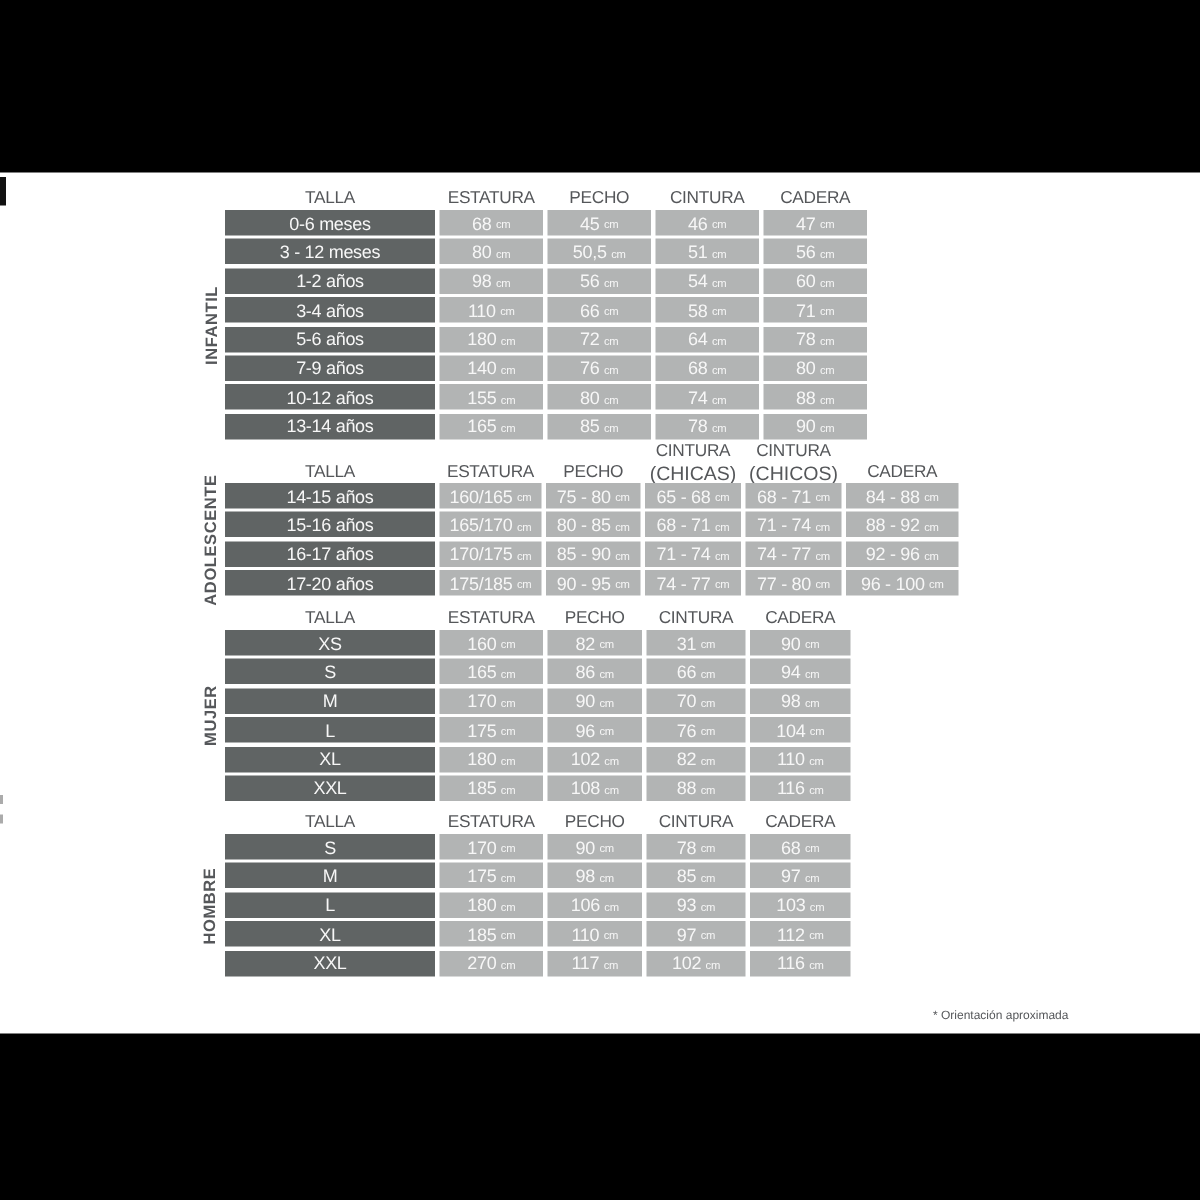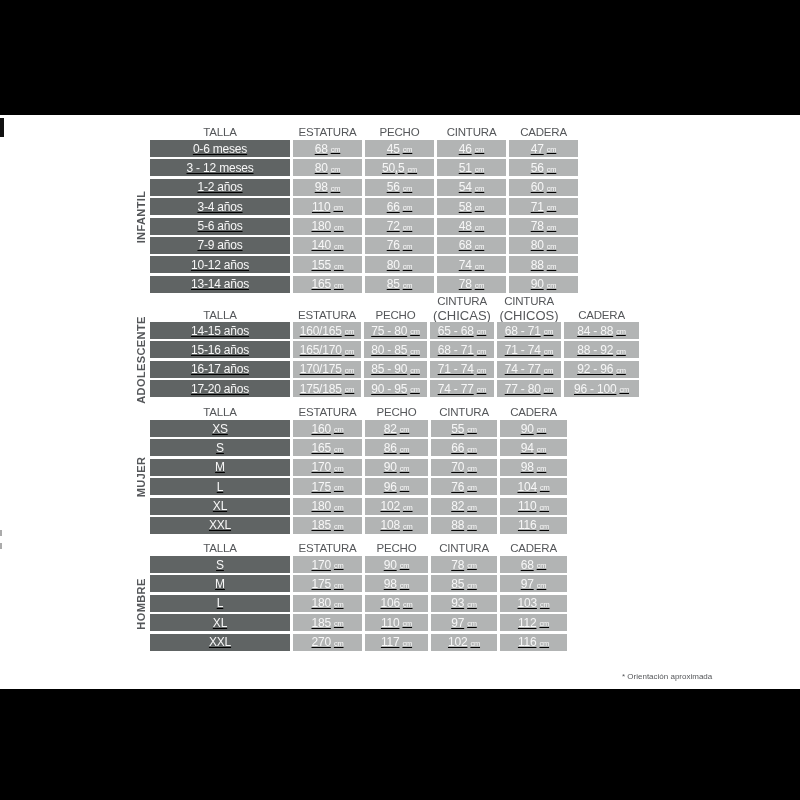--- a/index.html
+++ b/index.html
@@ -30,21 +30,21 @@
 
   .head{margin-bottom:2px;}
   #sec-infantil .head{height:18px;}
   #sec-adolescente .head{height:24px;}
   #sec-mujer .head,#sec-hombre .head{height:16px;}
   .hcell{display:flex;flex-direction:column;justify-content:flex-end;align-items:center;
          color:var(--header-text,#55575a);}
   .hmain{font-size:11.5px;letter-spacing:-0.2px;line-height:1;}
   .hsub{font-size:13px;line-height:1;margin-top:1px;}
 
-  .rows{row-gap:2.4px;text-decoration:underline;}
+  .rows{row-gap:2.4px;}
   .cell{height:17px;display:flex;align-items:center;justify-content:center;line-height:1;}
   .cell.talla{background:var(--dark-cell,#606464);color:var(--cell-text,#f5f5f5);font-size:12px;letter-spacing:-0.2px;}
   .cell.val{background:var(--light-cell,#b2b4b4);color:var(--cell-text,#f5f5f5);font-size:12px;letter-spacing:-0.2px;}
   .unit{font-size:7.5px;margin-left:3px;margin-top:3px;}
 
   .vlabel{position:absolute;left:-17px;width:16px;display:flex;align-items:center;justify-content:center;}
   #sec-infantil .vlabel{top:20px;height:153px;}
   #sec-adolescente .vlabel{top:26px;height:76px;}
   #sec-mujer .vlabel{top:18px;height:114px;}
   #sec-hombre .vlabel{top:18px;height:95px;}
@@ -157,21 +157,21 @@
           <div class="cell talla">5-6 años</div>
           <div class="cell val">
             <span class="num">180</span>
             <span class="unit">cm</span>
           </div>
           <div class="cell val">
             <span class="num">72</span>
             <span class="unit">cm</span>
           </div>
           <div class="cell val">
-            <span class="num">48</span>
+            <span class="num">64</span>
             <span class="unit">cm</span>
           </div>
           <div class="cell val">
             <span class="num">78</span>
             <span class="unit">cm</span>
           </div>
           <div class="cell talla">7-9 años</div>
           <div class="cell val">
             <span class="num">140</span>
             <span class="unit">cm</span>
@@ -362,21 +362,21 @@
           <div class="cell talla">XS</div>
           <div class="cell val">
             <span class="num">160</span>
             <span class="unit">cm</span>
           </div>
           <div class="cell val">
             <span class="num">82</span>
             <span class="unit">cm</span>
           </div>
           <div class="cell val">
-            <span class="num">55</span>
+            <span class="num">31</span>
             <span class="unit">cm</span>
           </div>
           <div class="cell val">
             <span class="num">90</span>
             <span class="unit">cm</span>
           </div>
           <div class="cell talla">S</div>
           <div class="cell val">
             <span class="num">165</span>
             <span class="unit">cm</span>

